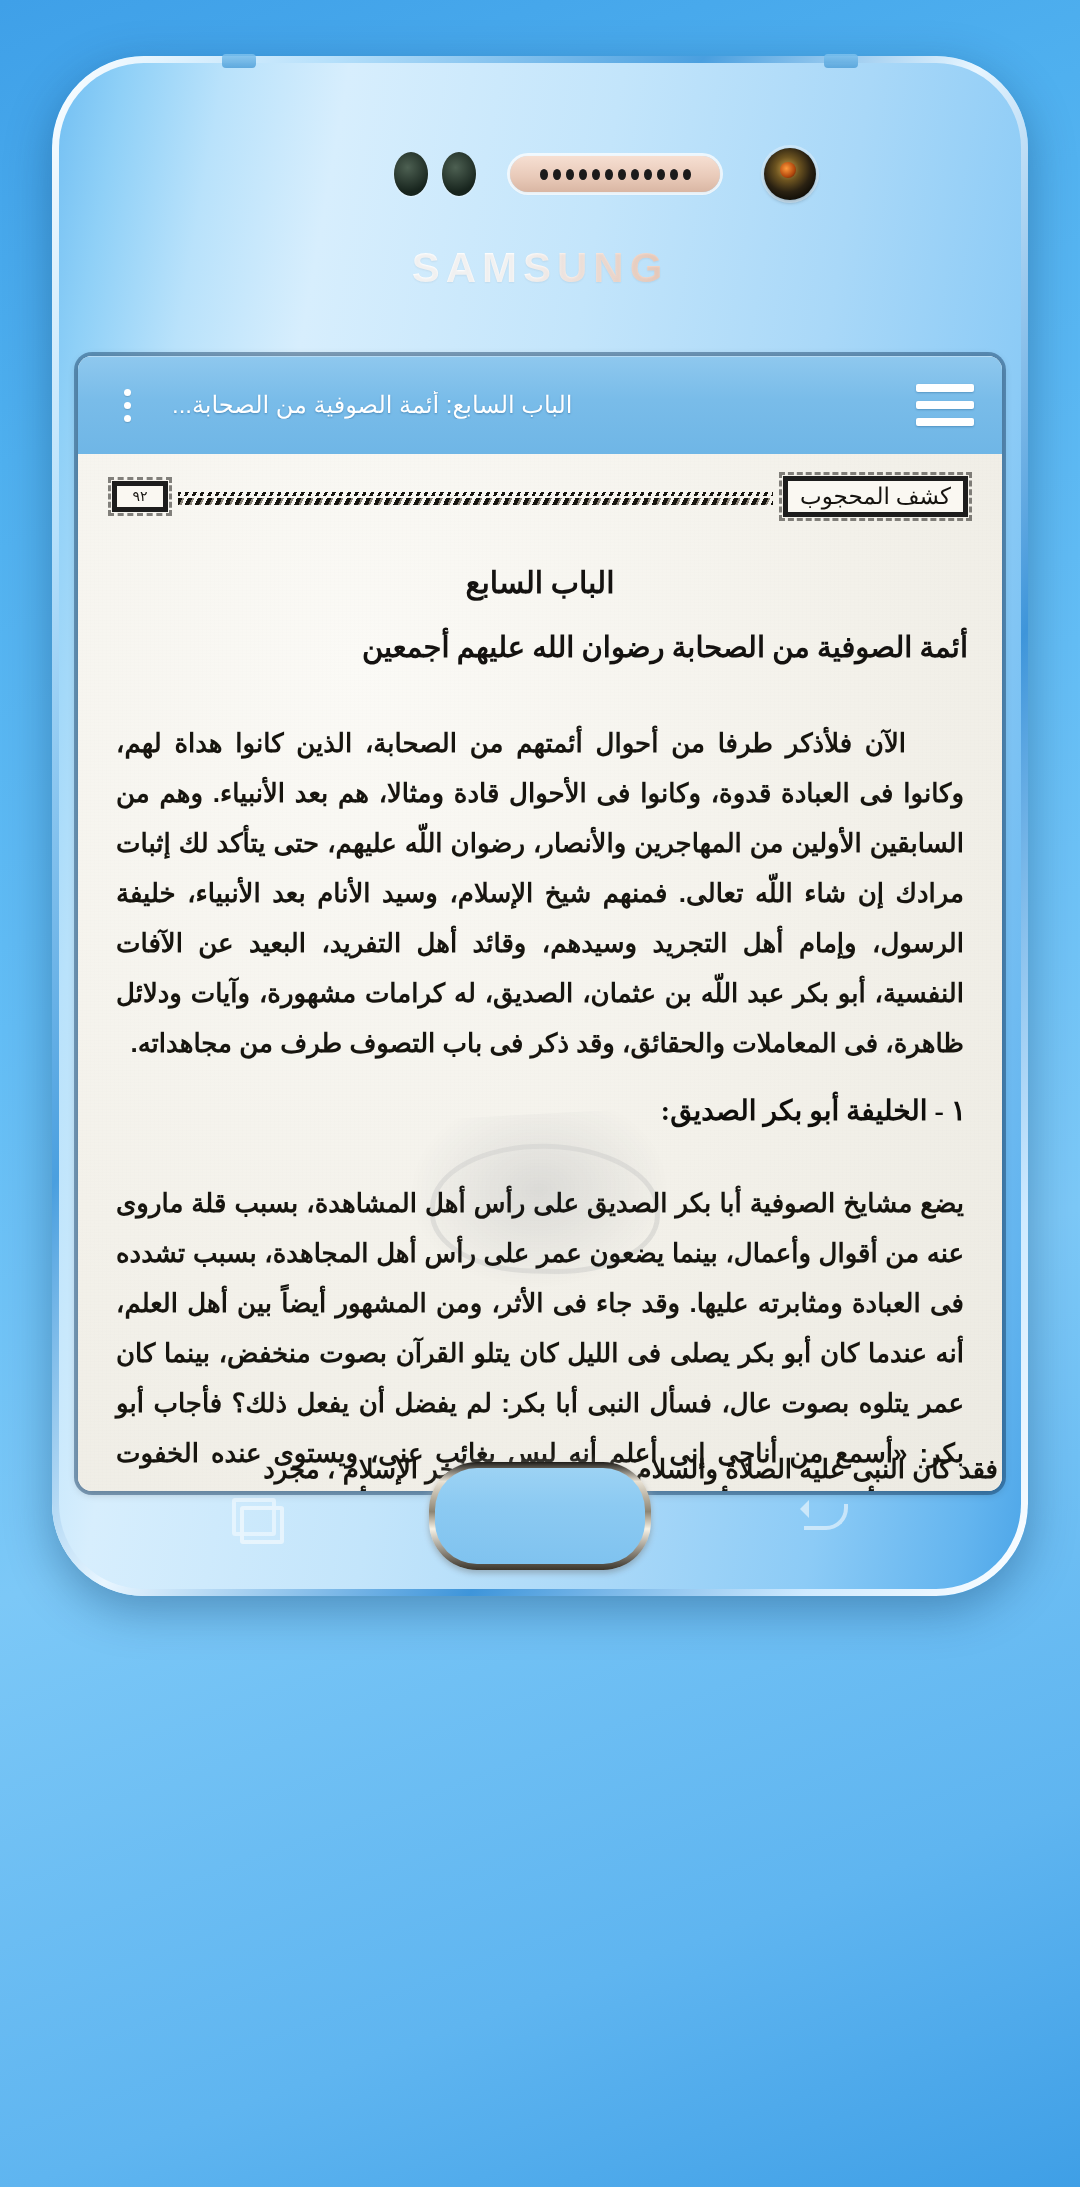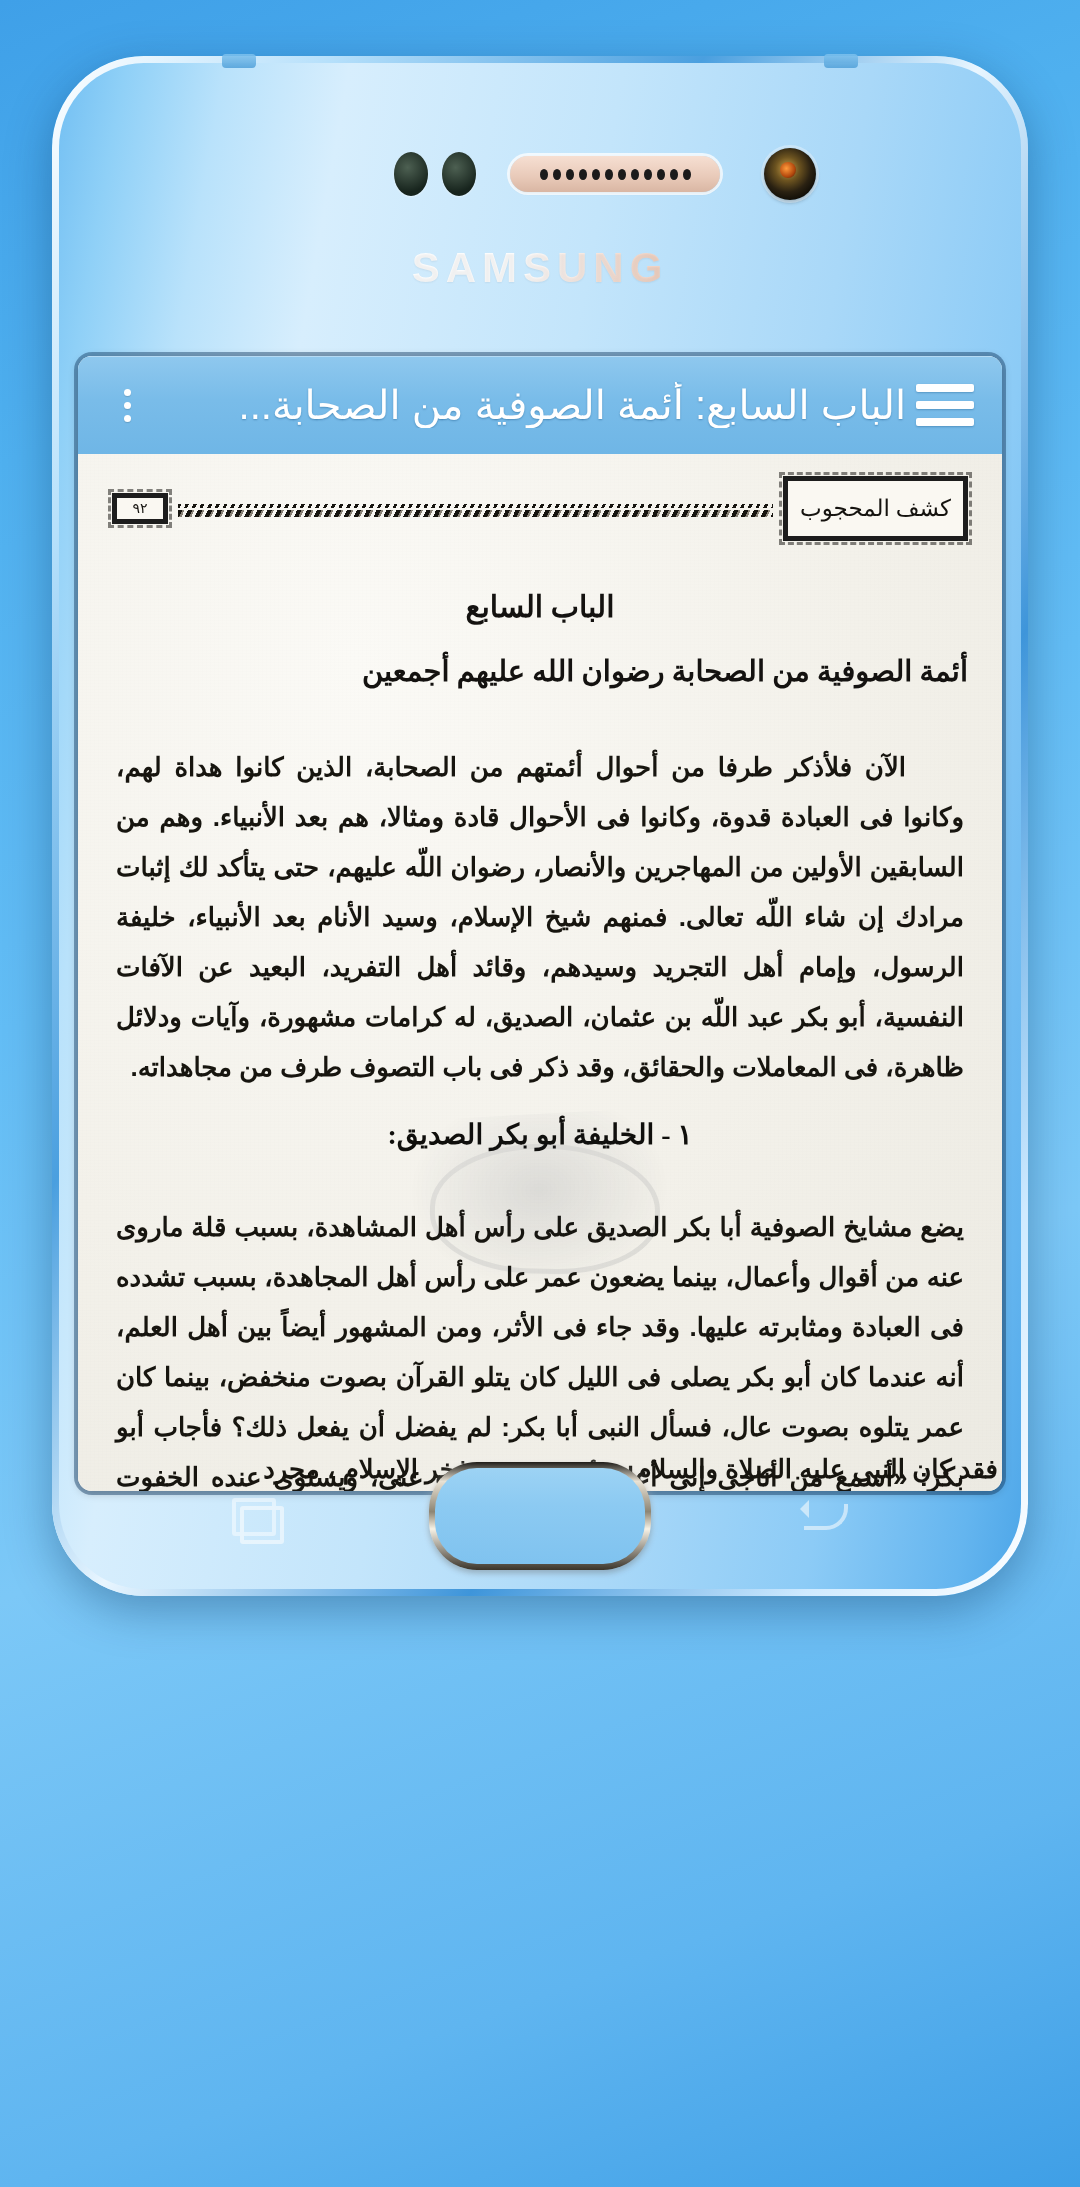--- a/index.html
+++ b/index.html
@@ -81,21 +81,21 @@
     display:flex;align-items:center;
     box-shadow:0 1px 0 rgba(255,255,255,.35) inset;
   }
   .overflow-dots{
     width:70px;display:flex;flex-direction:column;align-items:center;gap:6px;
     margin-left:14px;cursor:pointer;
   }
   .overflow-dots span{width:7px;height:7px;border-radius:50%;background:#fff;display:block;
     box-shadow:0 1px 1px rgba(0,0,0,.15);}
   .appbar-title{
-    flex:1;text-align:right;color:#ffffff;font-size:40px;
+    flex:1;text-align:left;color:#ffffff;font-size:24px;
     direction:rtl;white-space:nowrap;overflow:hidden;text-overflow:ellipsis;
     text-shadow:0 1px 2px rgba(0,60,110,.35);
     padding:0 10px;
   }
   .hamburger{
     width:86px;display:flex;flex-direction:column;justify-content:center;gap:9px;
     padding-right:22px;box-sizing:border-box;cursor:pointer;
   }
   .hamburger span{display:block;height:8px;border-radius:2px;background:#fff;
     box-shadow:0 1px 2px rgba(0,60,110,.30);}
@@ -115,21 +115,21 @@
     position:absolute;inset:0;pointer-events:none;opacity:.35;
     background-image:
       repeating-linear-gradient(0deg, rgba(0,0,0,.012) 0 1px, transparent 1px 3px),
       repeating-linear-gradient(90deg, rgba(0,0,0,.010) 0 1px, transparent 1px 4px);
   }
   .page-inner{position:relative;padding:0 34px;height:100%;box-sizing:border-box;}
 
   
   .rule-row{display:flex;align-items:center;gap:10px;padding-top:22px;}
   .ornbox{
-    border:3px solid #1d1d1d;padding:16px 14px;
+    border:3px solid #1d1d1d;padding:4px 14px;
     box-shadow:3px 3px 0 -1px #1d1d1d inset, -3px -3px 0 -1px #1d1d1d inset;
     position:relative;background:#faf8f2;
     font-size:23px;color:#15130f;white-space:nowrap;
     font-family:"Liberation Serif",serif;
   }
   .ornbox::before{
     content:"";position:absolute;inset:-7px;
     border:3px dashed #22201c;opacity:.55;pointer-events:none;
   }
   .ornbox.num{padding:4px 12px;font-size:14px;min-width:26px;text-align:center;}
@@ -160,21 +160,21 @@
   p.body{
     font-family:Liberation Sans, sans-serif;
     font-size:26px;line-height:1.92;color:#17150f;
     text-align:justify;margin:52px 4px 0 4px;font-weight:600;
   }
   p.body.indent{text-indent:58px;}
 
   h3.section{
     font-family:"Liberation Serif",serif;
     font-size:28px;font-weight:bold;color:#100f0c;margin:26px 2px 0 2px;
-    text-align:center;
+    text-align:right;
   }
 
   .watermark{
     position:absolute;left:50%;top:660px;transform:translateX(-50%) rotate(-3deg);
     width:300px;height:190px;opacity:.13;pointer-events:none;
     background:
       radial-gradient(ellipse at 50% 40%, rgba(30,40,60,.85) 0%, rgba(30,40,60,0) 62%);
   }
   .watermark::after{
     content:"";position:absolute;left:40px;top:30px;width:220px;height:120px;

